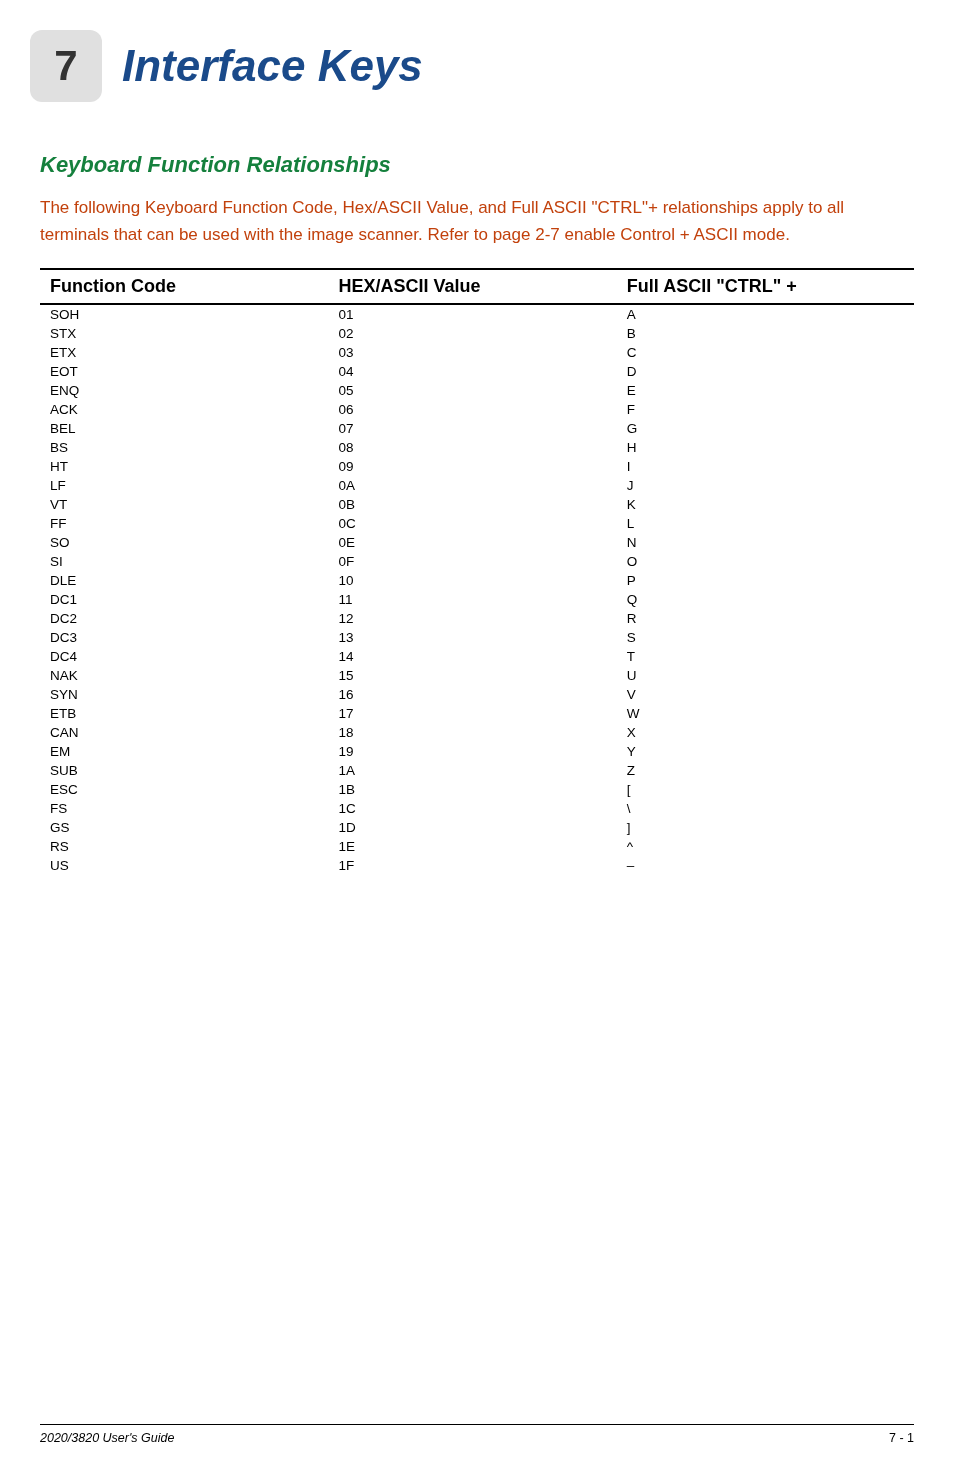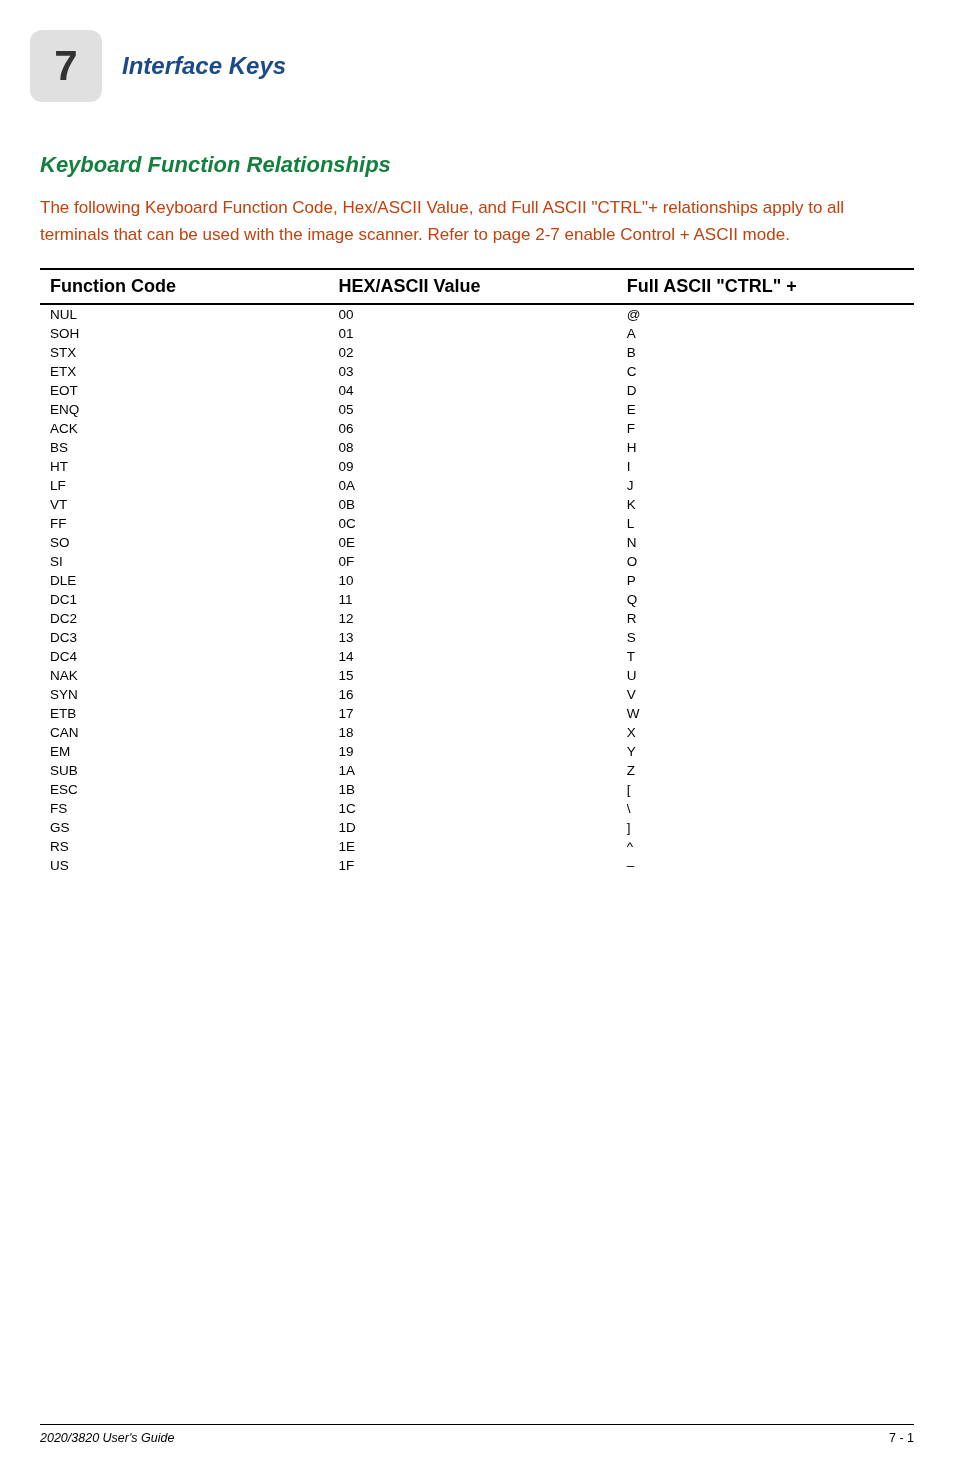--- a/index.html
+++ b/index.html
@@ -29,21 +29,21 @@
       align-items: center;
       justify-content: center;
       font-size: 42px;
       font-weight: bold;
       color: #333;
       margin-right: 20px;
       flex-shrink: 0;
     }
 
     .chapter-title {
-      font-size: 24px;
+      font-size: 44px;
       font-style: italic;
       font-weight: bold;
       color: #1a4a8a;
     }
 
     
     .section-title {
       font-size: 22px;
       font-style: italic;
       font-weight: bold;
@@ -140,25 +140,20 @@
 <div class="table-container">
   <table>
     <thead>
       <tr>
         <th>Function Code</th>
         <th>HEX/ASCII Value</th>
         <th>Full ASCII "CTRL" +</th>
       </tr>
     </thead>
     <tbody id="table-body">
-    <tr>
-          <td>NUL</td>
-          <td>00</td>
-          <td>@</td>
-        </tr>
         <tr>
           <td>SOH</td>
           <td>01</td>
           <td>A</td>
         </tr>
         <tr>
           <td>STX</td>
           <td>02</td>
           <td>B</td>
         </tr>
@@ -174,20 +169,25 @@
         </tr>
         <tr>
           <td>ENQ</td>
           <td>05</td>
           <td>E</td>
         </tr>
         <tr>
           <td>ACK</td>
           <td>06</td>
           <td>F</td>
+        </tr>
+        <tr>
+          <td>BEL</td>
+          <td>07</td>
+          <td>G</td>
         </tr>
         <tr>
           <td>BS</td>
           <td>08</td>
           <td>H</td>
         </tr>
         <tr>
           <td>HT</td>
           <td>09</td>
           <td>I</td>

